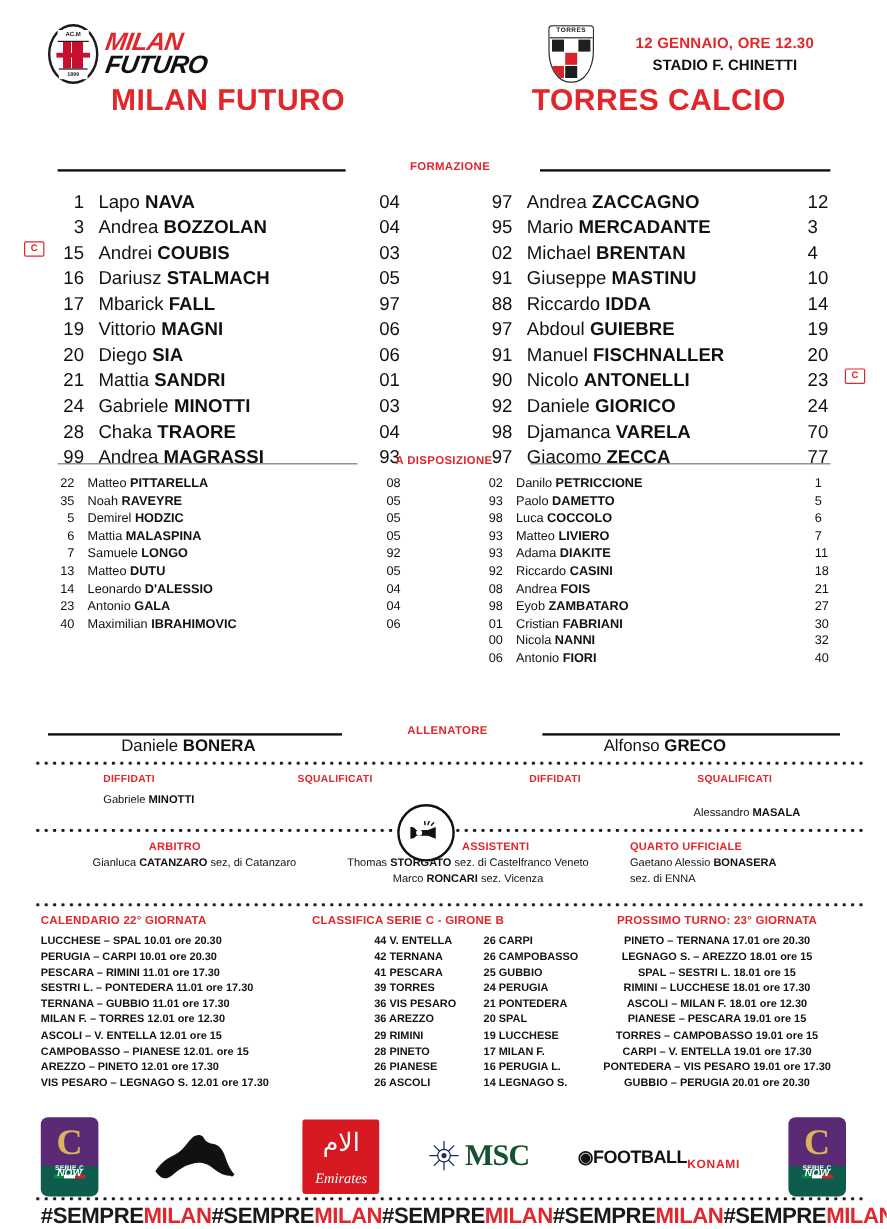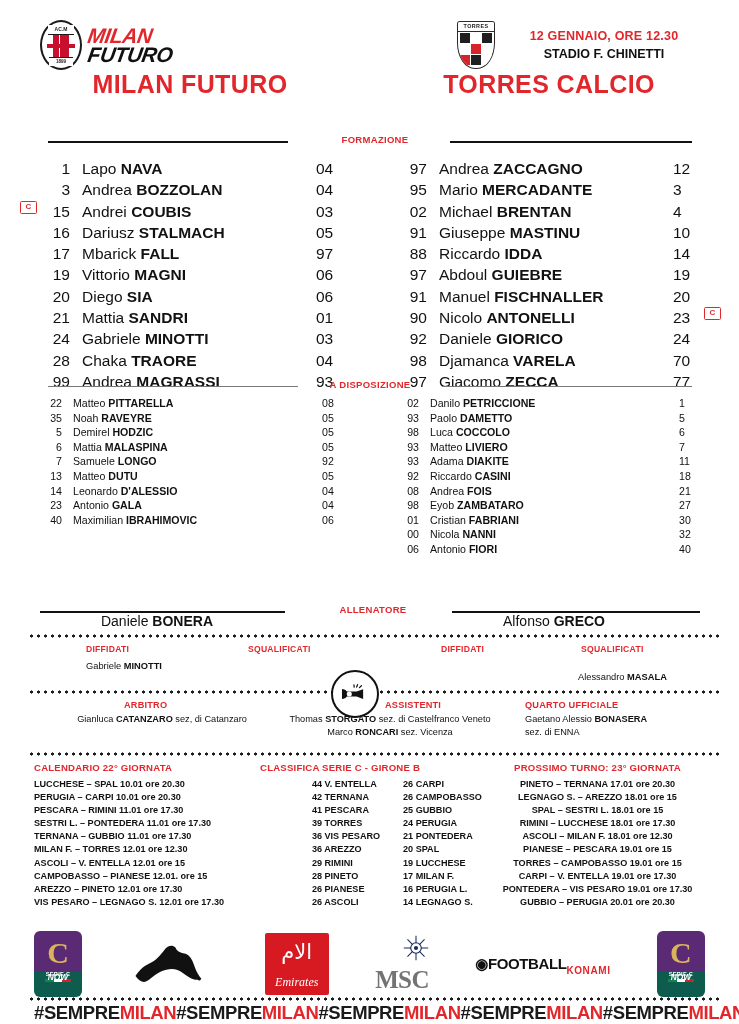--- a/index.html
+++ b/index.html
@@ -128,21 +128,21 @@
      background:linear-gradient(90deg,#0a8a43 0 33%,#fff 33% 66%,#d2232a 66% 100%);}
   .seriec .cnow{position:absolute;bottom:15px;left:0;right:0;text-align:center;font-size:8.4px;
      color:#fff;font-weight:bold;font-style:italic;}
 
   .puma{width:90px;height:46px;display:flex;align-items:center;justify-content:center;}
   .emirates{width:64px;height:62px;background:#d71921;border-radius:2px;position:relative;
      display:flex;flex-direction:column;align-items:center;justify-content:flex-end;padding-bottom:5px;box-sizing:border-box;}
   .emirates .etx{color:#fff;font-size:12px;font-style:italic;font-family:"Liberation Serif",serif;}
   .emirates .egly{position:absolute;top:9px;left:0;right:0;text-align:center;color:#fff;font-size:21px;
      font-family:"DejaVu Sans",sans-serif;line-height:1;}
-  .msc{display:flex;align-items:flex-end;gap:5px;color:#737373;flex-direction:column;}
+  .msc{display:flex;align-items:flex-start;gap:5px;color:#14532d;}
   .msc .mtx{font-size:25px;font-weight:bold;font-family:"Liberation Serif",serif;letter-spacing:-.6px;}
   .efb{text-align:center;}
   .efb .l1{font-size:15px;font-weight:bold;color:#111;letter-spacing:-.4px;
      font-family:"Liberation Sans",sans-serif;}
   .efb .l2{font-size:10px;font-weight:bold;color:#e2272c;letter-spacing:.6px;margin-top:12px;}
 
   .hashbar{position:absolute;left:34px;right:20px;text-align:center;font-size:18.5px;
      font-weight:bold;letter-spacing:-.4px;white-space:nowrap;font-family:"Liberation Sans",sans-serif;}
   .hashbar .a{color:#1a1a1a;}
   .hashbar .b{color:#e2272c;}

